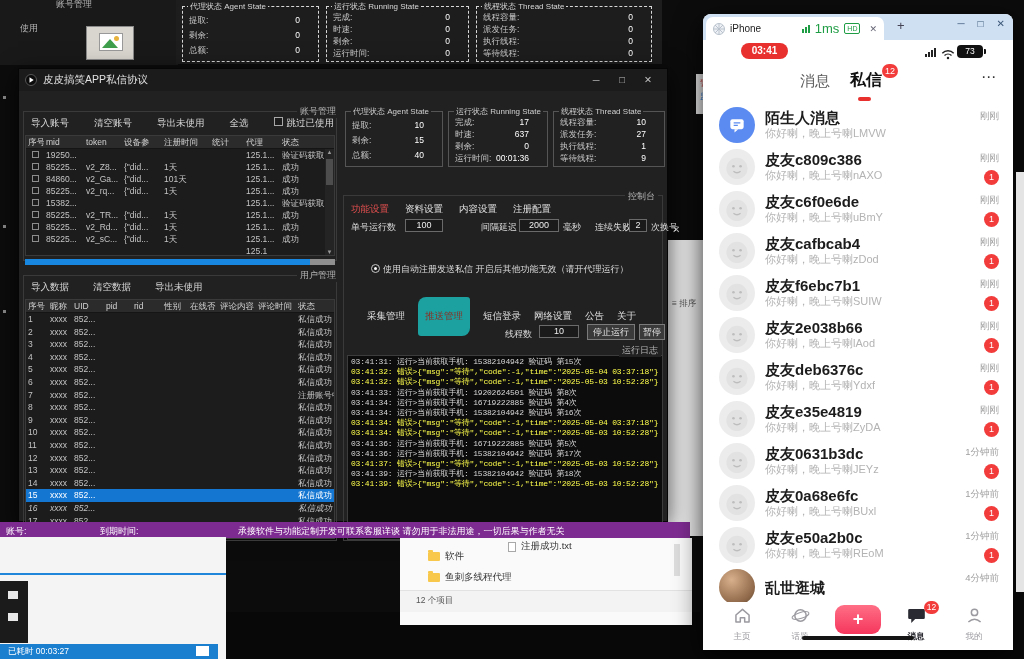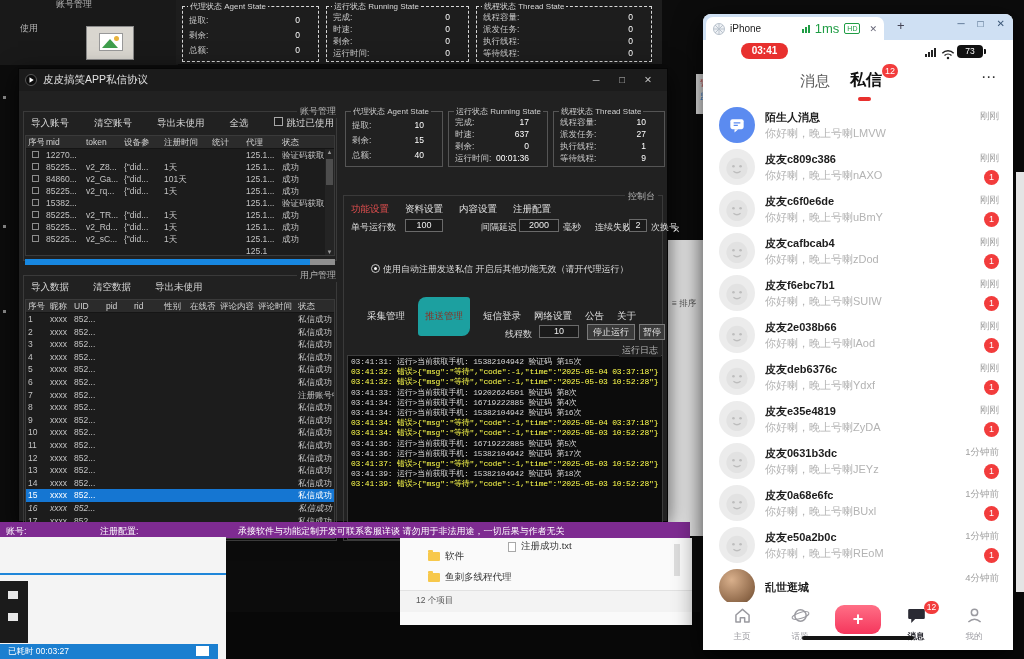--- a/index.html
+++ b/index.html
@@ -112,21 +112,21 @@
 #ph-badge{position:absolute;left:179px;top:2px;min-width:16px;height:14px;background:#f23c3c;border-radius:8px;color:#fff;font-size:9px;text-align:center;line-height:14px;padding:0 3px}
 #ph-line{position:absolute;left:155px;top:35px;width:13px;height:4px;border-radius:2px;background:#e8302e}
 #ph-menu{position:absolute;right:16px;top:6px;font-size:15px;color:#333;letter-spacing:1px}
 #plist{position:absolute;left:0;top:90px;width:100%}
 .prow{position:relative;height:42px;display:flex;align-items:center;padding-left:16px}
 .av{width:36px;height:36px;border-radius:50%;flex:none;display:flex;align-items:center;justify-content:center;overflow:hidden}
 .av.system{background:#5b8bf0}
 .av.face{background:#ececec}
 .av.photo{background:radial-gradient(circle at 35% 30%,#d9b08c,#8d6748 70%,#5f4430)}
 .pmid{margin-left:10px;overflow:hidden}
-.pname{font-size:11px;font-weight:600;color:#1c1c1c;line-height:15px;white-space:nowrap}
+.pname{font-size:15px;font-weight:600;color:#1c1c1c;line-height:15px;white-space:nowrap}
 .pprev{font-size:11px;color:#b3b3b3;line-height:14px;margin-top:1px;white-space:nowrap}
 .pright{position:absolute;right:14px;top:6px;text-align:right}
 .ptime{font-size:9.5px;color:#a0a0a0}
 .pbadge{margin-top:5px;margin-left:auto;width:15px;height:15px;background:#f23c3c;border-radius:50%;color:#fff;font-size:9px;text-align:center;line-height:15px}
 #ptabbar{position:absolute;left:0;top:588px;width:100%;height:48px;background:#fff;display:flex;justify-content:space-around;align-items:flex-start;padding:3px 10px 0 10px}
 .tbitem{position:relative;display:flex;flex-direction:column;align-items:center;gap:1px;width:50px}
 .tbi{width:21px;height:21px}
 .tbl{font-size:8.5px;color:#9a9aa0}
 .tbl.act{color:#26262e;font-weight:bold}
 .plusbtn{width:46px;height:29px;border-radius:9px;background:linear-gradient(180deg,#ff6f86,#f5365c);color:#fff;font-size:18px;font-weight:bold;text-align:center;line-height:28px}
@@ -259,21 +259,21 @@
             <span>注册时间</span>
             <span>统计</span>
             <span>代理</span>
             <span>状态</span>
           </div>
         <div id="acct-body">
             <div class="trow acols">
               <span>
                 <i class="rowck" style="display: block;"></i>
               </span>
-              <span>12270...</span>
+              <span>19250...</span>
               <span></span>
               <span></span>
               <span></span>
               <span></span>
               <span>125.1...</span>
               <span>验证码获取失败</span>
             </div>
             <div class="trow acols">
               <span>
                 <i class="rowck" style="display: block;"></i>
@@ -730,21 +730,21 @@
           <div class="ll run">03:41:36: 运行&gt;当前获取手机: 15382104942  验证码 第17次</div>
           <div class="ll err">03:41:37: 错误&gt;{"msg":"等待","code":-1,"time":"2025-05-03 10:52:28"}</div>
           <div class="ll run">03:41:39: 运行&gt;当前获取手机: 15382104942  验证码 第18次</div>
           <div class="ll err">03:41:39: 错误&gt;{"msg":"等待","code":-1,"time":"2025-05-03 10:52:28"}</div>
         </div>
     </div>
   </div>
 
   <div class="abs" id="statusbar">
     <span style="left:6px">账号:</span>
-    <span style="left:100px">注册配置:</span>
+    <span style="left:100px">到期时间:</span>
     <span style="left:238px">承接软件与功能定制开发可联系客服详谈   请勿用于非法用途，一切后果与作者无关</span>
   </div>
 
   <div class="abs" id="explorer">
     <div class="fitem" style="left:108px;top:2px">
       <span class="ficon"></span>
       <span>注册成功.txt</span>
     </div>
     <div class="fitem" style="left:28px;top:12px">
       <span class="folder"></span>

